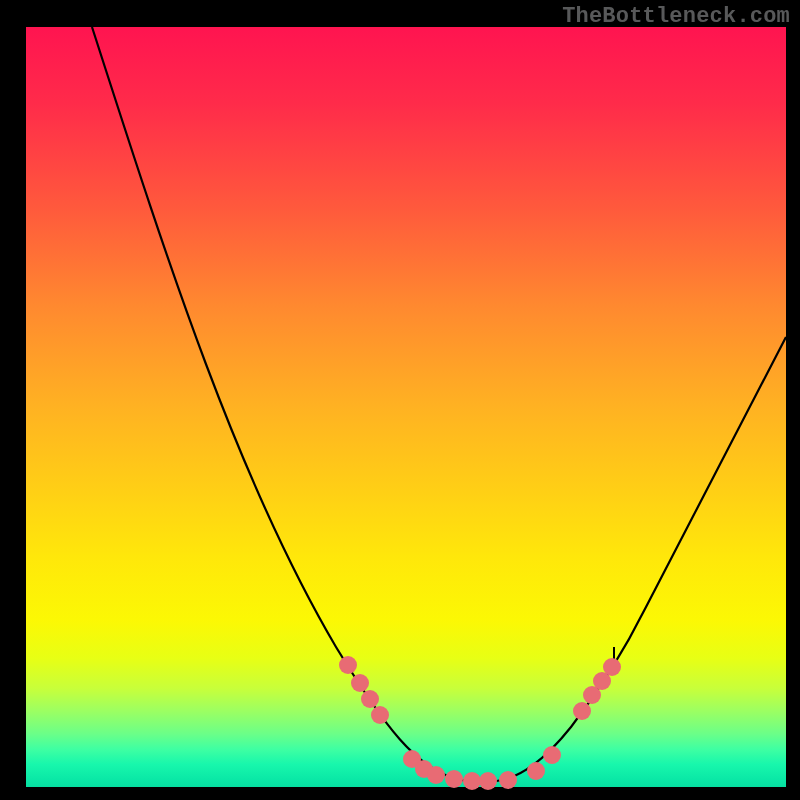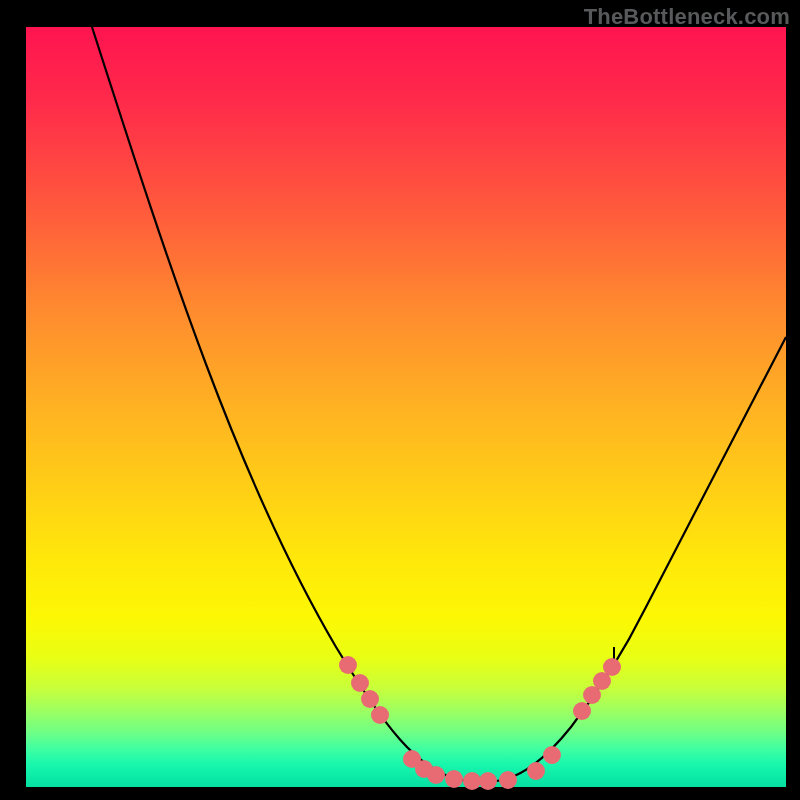--- a/index.html
+++ b/index.html
@@ -39,21 +39,21 @@
       #6bff88 93%,
       #3fffa2 95%,
       #18f7ac 97%,
       #0ae8a6 99%,
       #06dfa1 100%);
   }
   .watermark {
     position: absolute;
     top: 4px;
     right: 10px;
-    font-family: Liberation Sans, sans-serif;
+    font-family: Liberation Mono, monospace;
     font-size: 22px;
     font-weight: bold;
     color: #58595a;
     letter-spacing: 0.2px;
   }
   svg.curve {
     position: absolute;
     left: 0;
     top: 0;
     width: 760px;

